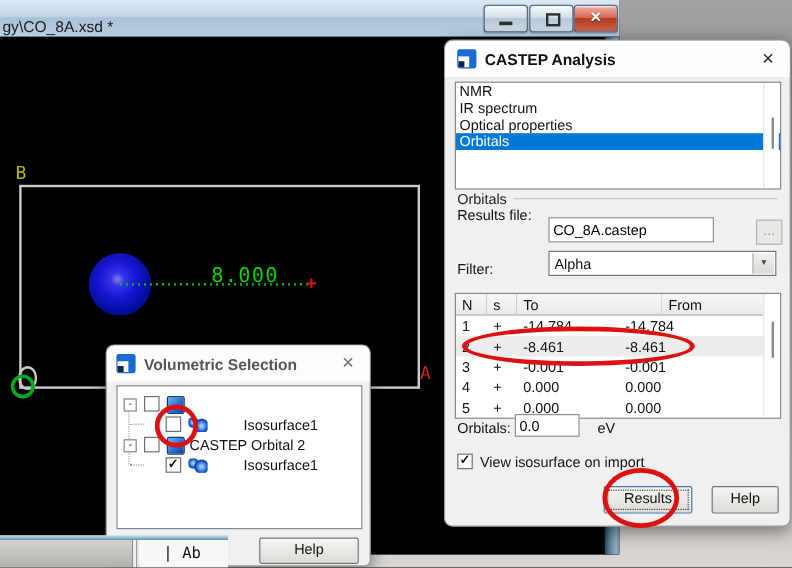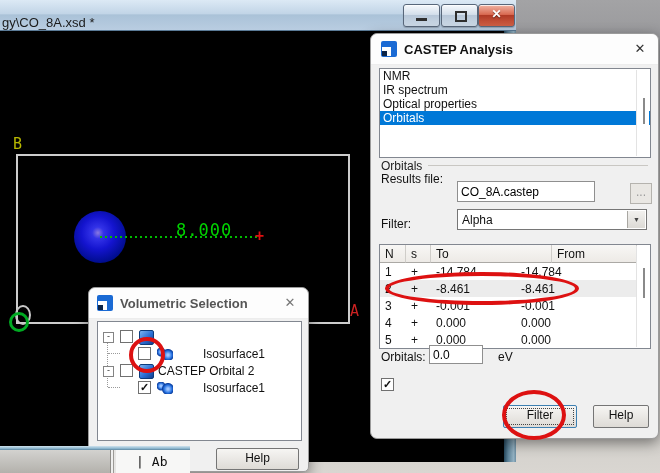--- a/index.html
+++ b/index.html
@@ -243,22 +243,23 @@
         </div>
     </div>
 
     <span class="abs lbl" style="left:10px;top:316px;">Orbitals:</span>
     <input class="field" style="left: 58px; top: 311px; width: 54px; height: 19px;" value="0.0">
     <span class="abs lbl" style="left:127px;top:316px;text-align:center;">eV</span>
 
     <div class="checkbox" style="left:10px;top:344px;">
       <span>✓</span>
     </div>
-
-    <div class="btn focused" style="left:132px;top:371px;width:72px;">Filter</div>
+    <span class="abs lbl" style="left:29px;top:344px;">View isosurface on import</span>
+
+    <div class="btn focused" style="left:132px;top:371px;width:72px;">Results</div>
     <div class="btn" style="left:222px;top:371px;width:54px;">Help</div>
   </div>
 
   <div class="abs dialog volumetric-dialog">
     <div class="dlg-titlebar">
       <div class="ms-icon" style="left:8px;">
           <div class="w"></div>
           <div class="n"></div>
         </div>
       <span class="dlg-title vol-title" style="left:31px;">Volumetric Selection</span>

